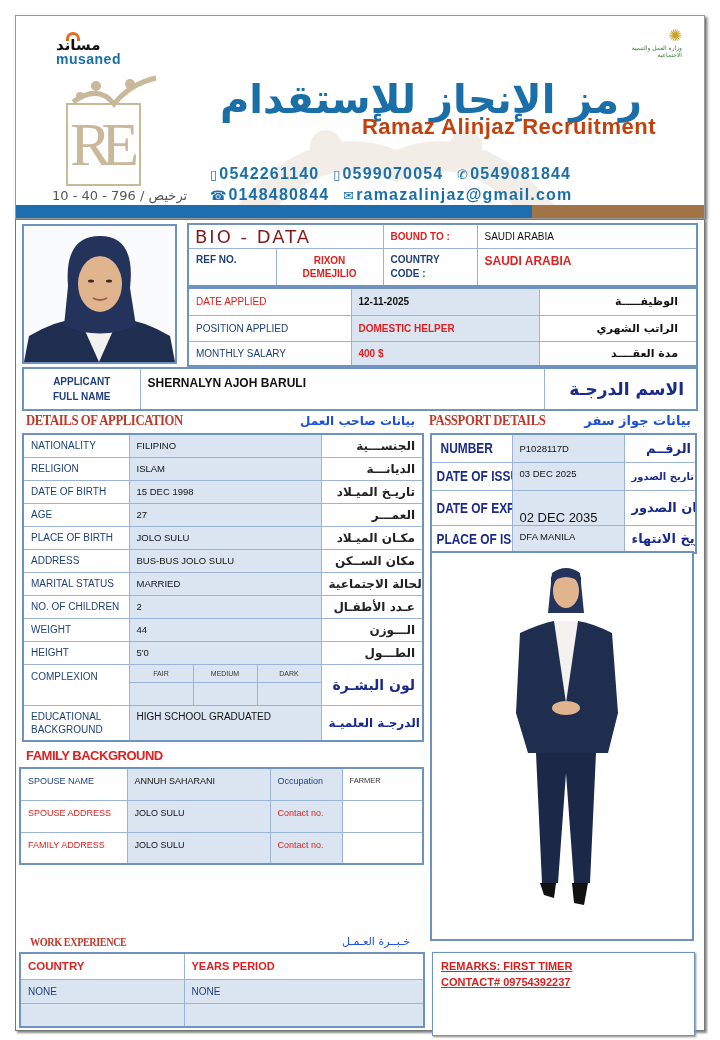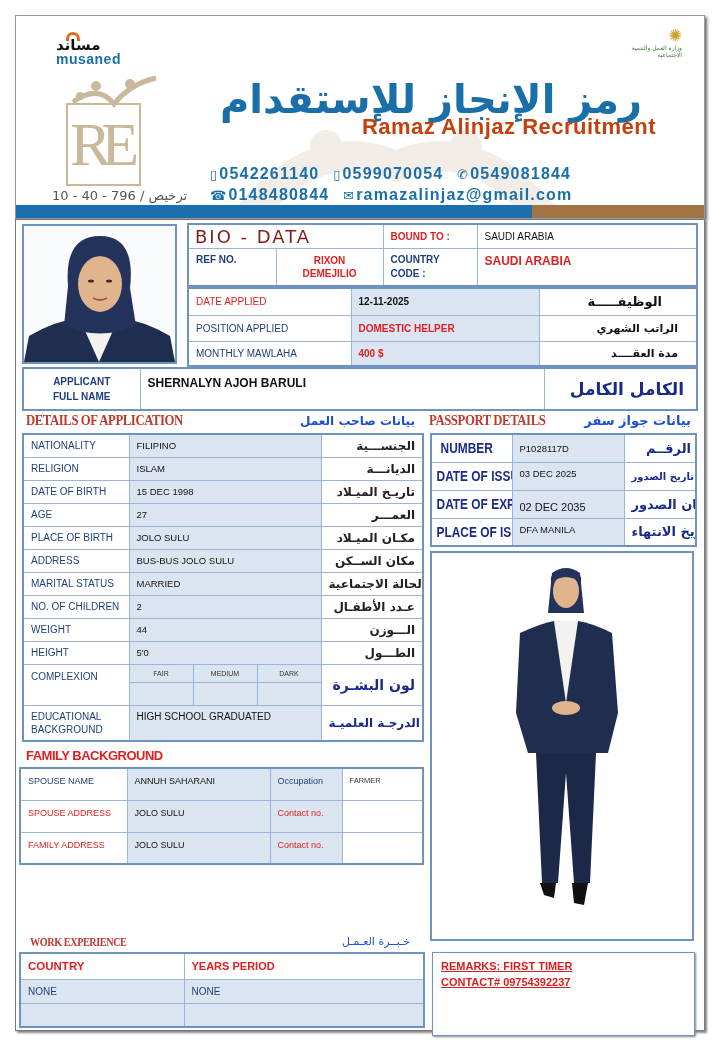--- a/index.html
+++ b/index.html
@@ -154,46 +154,46 @@
 <table id="position-tbl" class="outer">
   <colgroup>
       <col style="width:163px">
       <col style="width:188px">
       <col style="width:158px">
     </colgroup>
   <tbody>
       <tr style="height:27px">
     <td class="red">DATE APPLIED</td>
     <td class="shade dark bold">12-11-2025</td>
-    <td class="ar" style="padding-right:34px;font-size:13px">الوظيفـــــة</td>
+    <td class="ar" style="padding-right:18px;font-size:11px">الوظيفـــــة</td>
   </tr>
   <tr style="height:26px">
     <td class="blue">POSITION APPLIED</td>
     <td class="shade red bold">DOMESTIC HELPER</td>
     <td class="ar" style="padding-right:18px;font-size:11px">الراتب الشهري</td>
   </tr>
   <tr style="height:25px">
-    <td class="blue">MONTHLY MAWLAHA</td>
+    <td class="blue">MONTHLY SALARY</td>
     <td class="shade red bold">400 $</td>
     <td class="ar" style="padding-right:18px;font-size:11px">مدة العقــــد</td>
   </tr>
 </tbody>
   </table>
 
 <table id="name-tbl" class="outer">
   <colgroup>
       <col style="width:117px">
       <col style="width:404px">
       <col style="width:153px">
     </colgroup>
   <tbody>
       <tr style="height:42px">
     <td class="blue bold" style="text-align:center;white-space:normal;line-height:15px;padding:0 20px">APPLICANT FULL NAME</td>
     <td class="dark bold" style="vertical-align:top;padding-top:7px;font-size:12px">SHERNALYN AJOH BARULI</td>
-    <td class="ar-blue" style="font-size:17px;padding-right:12px">الكامل الكامل</td>
+    <td class="ar-blue" style="font-size:17px;padding-right:12px">الاسم الدرجـة</td>
   </tr>
 </tbody>
   </table>
 
 <div class="section-title" style="left:26px;top:412px">DETAILS OF APPLICATION</div>
 <div class="section-ar" style="left:210px;top:414px;width:205px">بيانات صاحب العمل</div>
 <div class="section-title" style="left:429px;top:412px">PASSPORT DETAILS</div>
 <div class="section-ar" style="left:560px;top:413px;width:131px;font-size:13px">بيانات جواز سفر</div>
 
 <table id="details-tbl" class="outer">
@@ -287,21 +287,21 @@
       <td class="shade dark" style="vertical-align:middle;padding-top:0px;font-size:9.5px">P1028117D</td>
       <td class="ar-blue" style="padding-right:4px;font-size:13px">الرقــم</td>
     </tr>
       <tr>
       <td style="padding:0 2px;"><span class="pp-label">DATE OF ISSUE</span></td>
       <td class="shade dark" style="vertical-align:top;padding-top:5px;font-size:9.5px">03 DEC 2025</td>
       <td class="ar-blue" style="padding-right:4px;font-size:10px">تاريخ الصدور</td>
     </tr>
       <tr>
       <td style="padding:0 2px;"><span class="pp-label">DATE OF EXP.</span></td>
-      <td class="shade dark" style="vertical-align:top;padding-top:10px;font-size:11px">02 DEC 2035</td>
+      <td class="shade dark" style="vertical-align:top;padding-top:19px;font-size:13px">02 DEC 2035</td>
       <td class="ar-blue" style="padding-right:4px;font-size:13px">مكان الصدور</td>
     </tr>
       <tr>
       <td style="padding:0 2px;"><span class="pp-label">PLACE OF ISSUE</span></td>
       <td class="shade dark" style="vertical-align:top;padding-top:5px;font-size:9.5px">DFA MANILA</td>
       <td class="ar-blue" style="padding-right:4px;font-size:13px">تاريخ الانتهاء</td>
     </tr>
     </tbody>
 </table>
 

